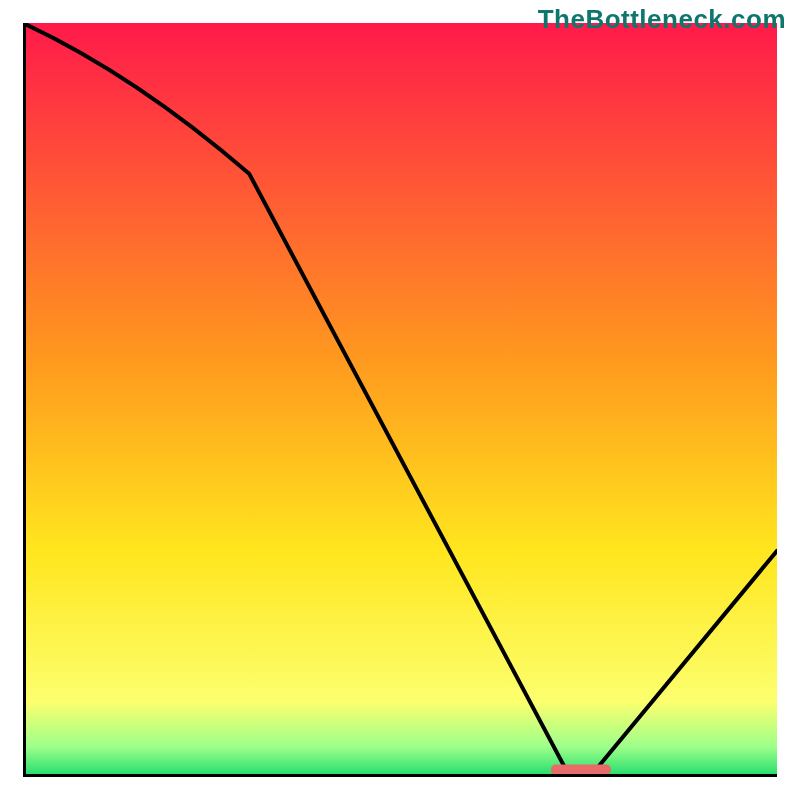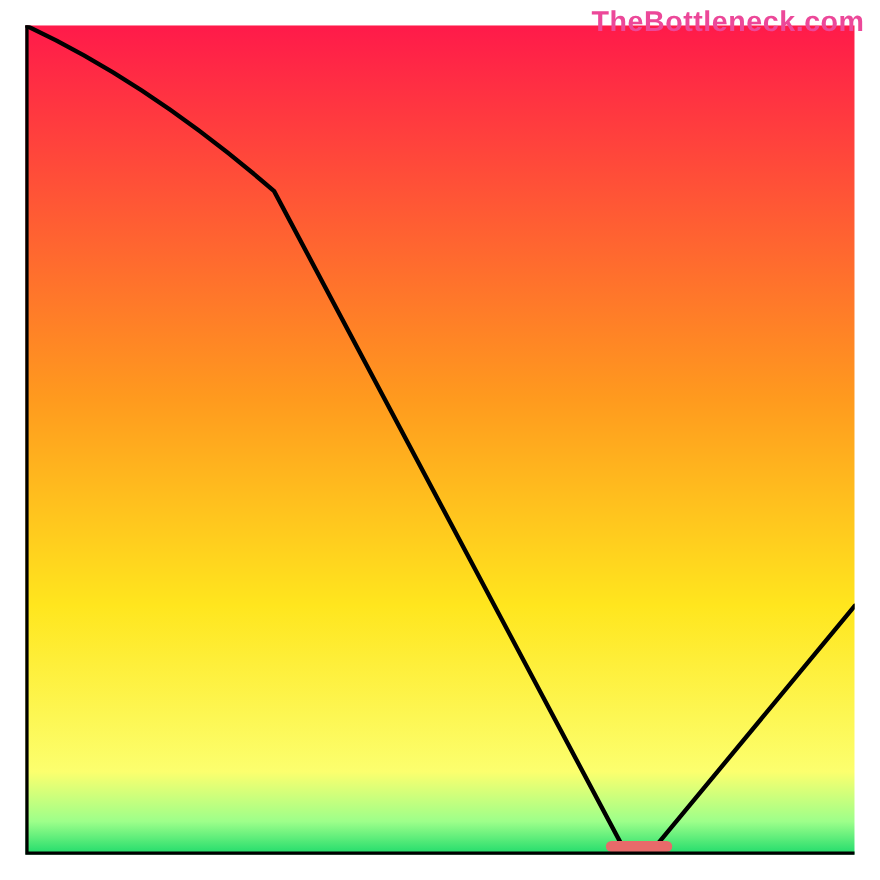--- a/index.html
+++ b/index.html
@@ -15,21 +15,21 @@
     position: relative;
     width: 800px;
     height: 800px;
   }
   .watermark {
     position: absolute;
     top: 4px;
     right: 14px;
     font-size: 26px;
     font-weight: 600;
-    color: #ec4899;
+    color: #0f766e;
     letter-spacing: 0.5px;
     z-index: 20;
   }
   .plot {
     position: absolute;
     left: 23px;
     top: 23px;
     width: 754px;
     height: 754px;
   }

